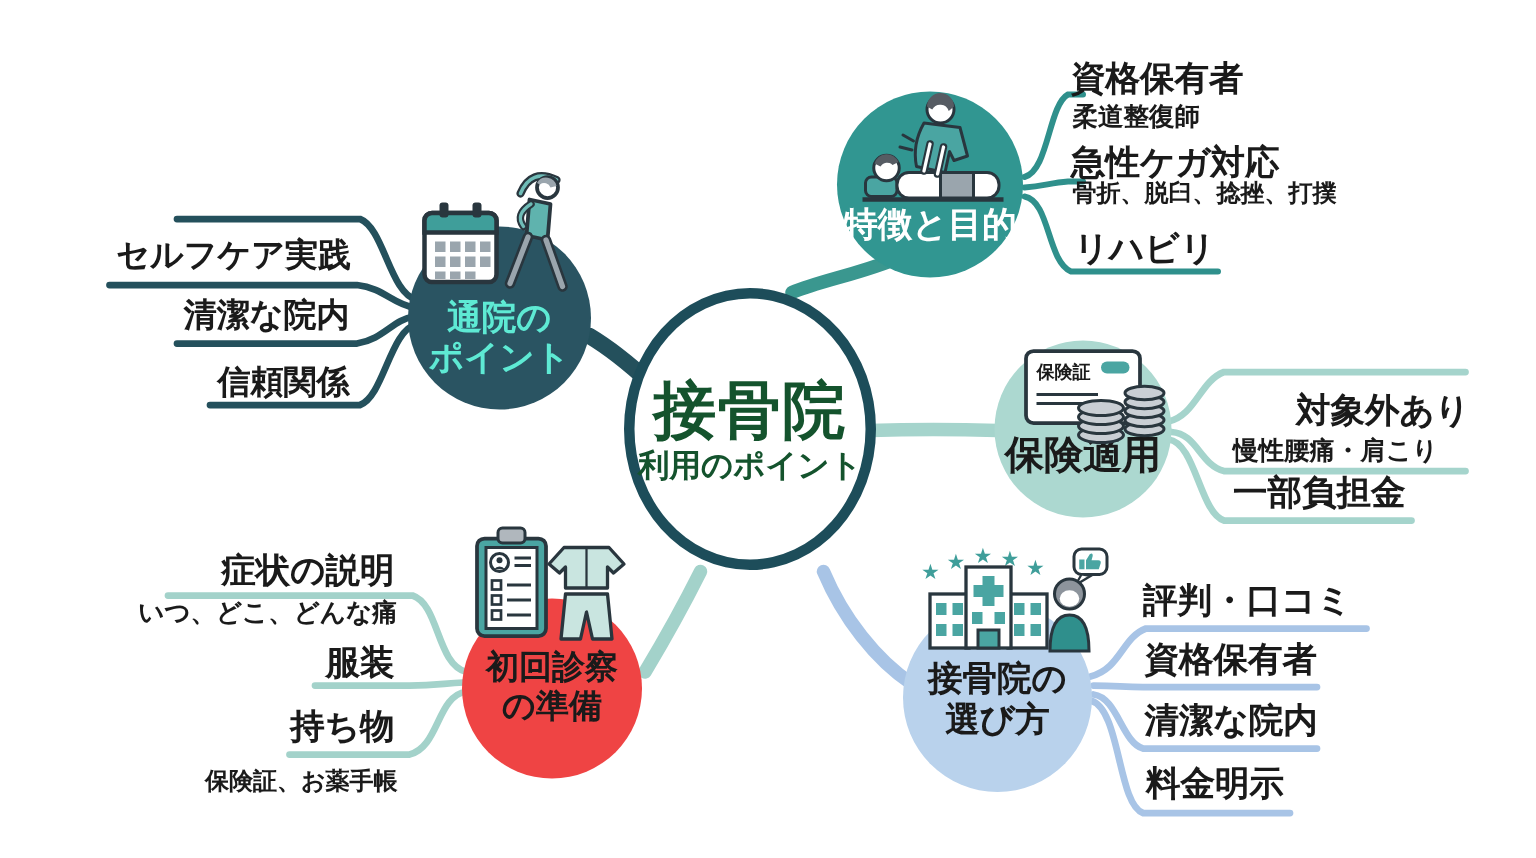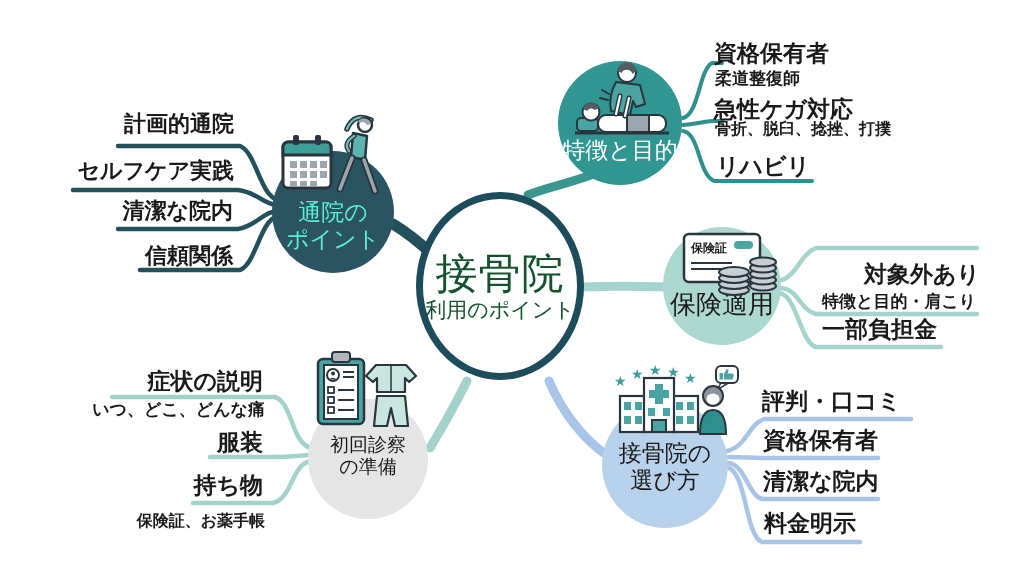--- a/index.html
+++ b/index.html
@@ -14,35 +14,35 @@
   .p-mint{stroke:#a5d4cc;stroke-width:4.5;}
   .p-blue{stroke:#a8c4e6;stroke-width:4.5;}
   .p-sage{stroke:#a3d2ca;stroke-width:4.5;}
   .c-dark{stroke:#24505c;stroke-width:11;}
   .c-teal{stroke:#3a978f;stroke-width:9;}
   .c-mint{stroke:#a5d4cc;stroke-width:9;}
   .c-blue{stroke:#a8c4e6;stroke-width:9;}
   .c-sage{stroke:#a3d2ca;stroke-width:9;}
 
   .node{position:absolute;border-radius:50%;z-index:2;display:flex;flex-direction:column;
-        align-items:center;box-sizing:border-box;text-align:center;font-weight:normal;line-height:1.18;}
+        align-items:center;box-sizing:border-box;text-align:center;font-weight:bold;line-height:1.18;}
   .node-center{left:416px;top:192px;width:168px;height:188px;background:#fff;
         border:7px solid #1d4d5a;color:#14532d;justify-content:center;z-index:2;}
   .node-center .t1{font-size:42px;letter-spacing:1px;}
   .node-center .t2{font-size:21px;margin-top:0;}
   .node-tsuin{left:272px;top:151px;width:122px;height:122px;background:#2a5462;color:#5eead4;
         padding-top:48px;font-size:23px;}
   .node-tokucho{left:558px;top:61px;width:124px;height:124px;background:#319691;color:#fff;
         padding-top:76px;font-size:23px;}
   .node-hoken{left:663px;top:227px;width:118px;height:118px;background:#acd8d0;color:#1a1a1a;
         padding-top:62px;font-size:26px;}
   .node-erabikata{left:602px;top:402px;width:126px;height:126px;background:#b9d2ec;color:#1a1a1a;
         padding-top:38px;font-size:23px;}
-  .node-shokai{left:308px;top:399px;width:120px;height:120px;background:#e5e5e5;color:#1a1a1a;
-        padding-top:34px;font-size:19px;}
+  .node-shokai{left:308px;top:399px;width:120px;height:120px;background:#ef4444;color:#1a1a1a;
+        padding-top:34px;font-size:22px;}
 
   .icon{position:absolute;z-index:3;}
   .lbl{position:absolute;z-index:4;font-weight:bold;white-space:nowrap;line-height:1.1;}
   .sub{font-weight:600;}
 </style>
 </head>
 <body>
 
 <div class="stage">
 
@@ -218,33 +218,32 @@
     <path d="M29,22 h11 M29,27 h11" stroke="#29363e" stroke-width="2"></path>
     <rect x="14" y="37" width="6" height="6" fill="#fff" stroke="#29363e" stroke-width="1.8"></rect>
     <rect x="14" y="47" width="6" height="6" fill="#fff" stroke="#29363e" stroke-width="1.8"></rect>
     <rect x="14" y="57" width="6" height="6" fill="#fff" stroke="#29363e" stroke-width="1.8"></rect>
     <path d="M24,40 h16 M24,50 h16 M24,60 h16" stroke="#29363e" stroke-width="2"></path>
     <path d="M62,15 L92,15 L102,26 L95,32 L91,28 L91,42 L63,42 L63,28 L59,32 L52,26 Z" fill="#c9e5e0" stroke="#29363e" stroke-width="2.2" stroke-linejoin="round"></path>
     <path d="M77,15 v27" stroke="#29363e" stroke-width="1.5"></path>
     <path d="M63,46 H91 L94,76 H81 L77,58 L73,76 H60 Z" fill="#c9e5e0" stroke="#29363e" stroke-width="2.2" stroke-linejoin="round"></path>
   </svg>
 
-  <div class="lbl" style="right:790px;top:112px;font-size:22px">計画的通院</div>
   <div class="lbl" style="right:790px;top:159px;font-size:22px">セルフケア実践</div>
   <div class="lbl" style="right:791px;top:199px;font-size:22px">清潔な院内</div>
   <div class="lbl" style="right:791px;top:244px;font-size:22px">信頼関係</div>
 
   <div class="lbl" style="left:714px;top:41px;font-size:23px">資格保有者</div>
   <div class="lbl sub" style="left:715px;top:69px;font-size:17px">柔道整復師</div>
   <div class="lbl" style="left:714px;top:97px;font-size:23px">急性ケガ対応</div>
   <div class="lbl sub" style="left:715px;top:120px;font-size:16px">骨折、脱臼、捻挫、打撲</div>
   <div class="lbl" style="left:716px;top:154px;font-size:23px">リハビリ</div>
 
   <div class="lbl" style="left:864px;top:262px;font-size:23px">対象外あり</div>
-  <div class="lbl sub" style="left:822px;top:292px;font-size:17px">特徴と目的・肩こり</div>
+  <div class="lbl sub" style="left:822px;top:292px;font-size:17px">慢性腰痛・肩こり</div>
   <div class="lbl" style="left:822px;top:317px;font-size:23px">一部負担金</div>
 
   <div class="lbl" style="left:762px;top:389px;font-size:23px">評判・口コミ</div>
   <div class="lbl" style="left:763px;top:428px;font-size:23px">資格保有者</div>
   <div class="lbl" style="left:763px;top:469px;font-size:23px">清潔な院内</div>
   <div class="lbl" style="left:764px;top:511px;font-size:23px">料金明示</div>
 
   <div class="lbl" style="right:761px;top:369px;font-size:23px">症状の説明</div>
   <div class="lbl sub" style="right:759px;top:400px;font-size:17px">いつ、どこ、どんな痛</div>
   <div class="lbl" style="right:761px;top:430px;font-size:23px">服装</div>

